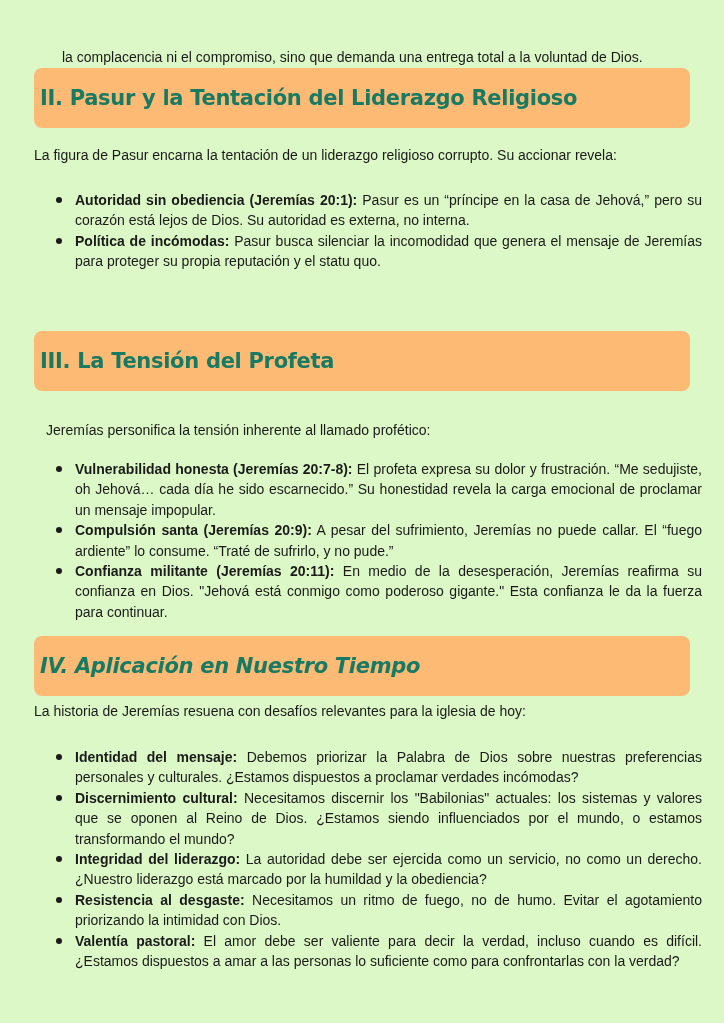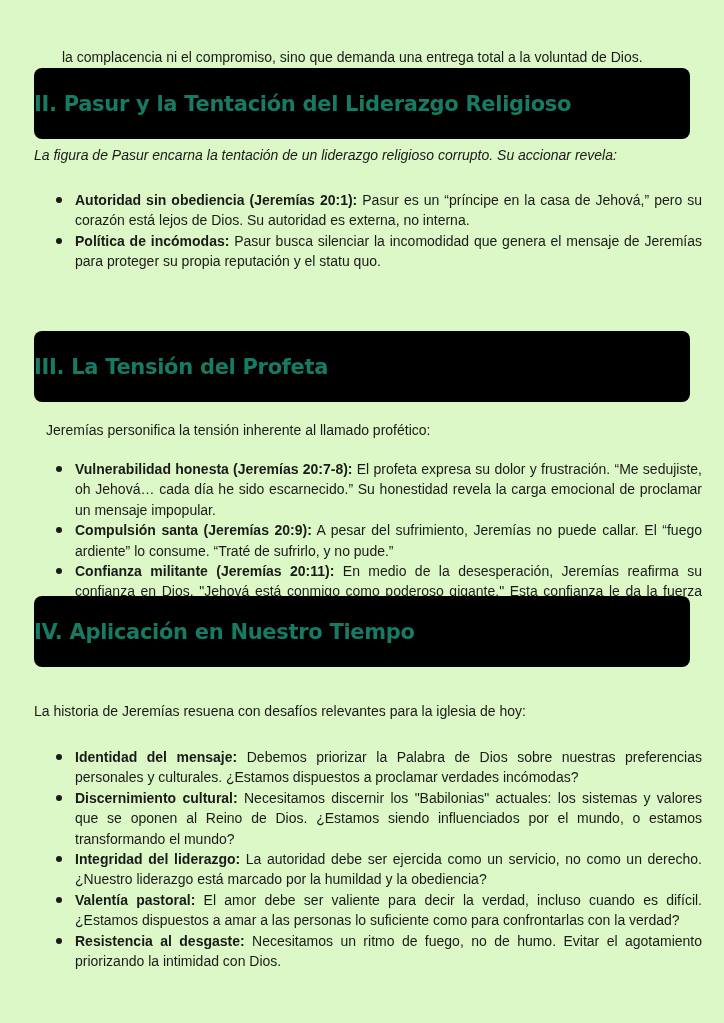--- a/index.html
+++ b/index.html
@@ -24,25 +24,25 @@
       left: 62px;
       top: 33px;
       font-size: 14px;
       line-height: 20px;
       white-space: nowrap;
     }
     .section-header {
       position: absolute;
       left: 34px;
       width: 656px;
-      height: 71px;
-      background: #000000;
+      height: 60px;
+      background: #fdba74;
       border-radius: 8px;
       box-sizing: border-box;
-      padding-left: 0;
+      padding-left: 6px;
       display: flex;
       align-items: center;
     }
     .section-title {
       font-family: "DejaVu Sans", sans-serif;
       font-weight: bold;
       font-size: 21px;
       color: #177a63;
       letter-spacing: -0.3px;
       margin: 0;
@@ -86,21 +86,21 @@
 </head>
 <body>
 
 <div class="page">
 
   <p class="intro-line">la complacencia ni el compromiso, sino que demanda una entrega total a la voluntad de Dios.</p>
 
   <div class="section-header" style="top:68px;">
     <h2 class="section-title">II. Pasur y la Tentación del Liderazgo Religioso</h2>
   </div>
-  <p class="lead" style="top:145px; margin:0;font-style:italic;">La figura de Pasur encarna la tentación de un liderazgo religioso corrupto. Su accionar revela:</p>
+  <p class="lead" style="top:145px; margin:0;">La figura de Pasur encarna la tentación de un liderazgo religioso corrupto. Su accionar revela:</p>
   <ul class="points" style="top:178px;">
     <li>
       <span class="bullet"></span>
       <b>Autoridad sin obediencia (Jeremías 20:1):</b><span> Pasur es un “príncipe en la casa de Jehová,” pero su corazón está lejos de Dios. Su autoridad es externa, no interna.</span>
     </li>
     <li>
       <span class="bullet"></span>
       <b>Política de incómodas:</b><span> Pasur busca silenciar la incomodidad que genera el mensaje de Jeremías para proteger su propia reputación y el statu quo.</span>
     </li>
   </ul>
@@ -117,40 +117,40 @@
     <li>
       <span class="bullet"></span>
       <b>Compulsión santa (Jeremías 20:9):</b><span> A pesar del sufrimiento, Jeremías no puede callar. El “fuego ardiente” lo consume. “Traté de sufrirlo, y no pude.”</span>
     </li>
     <li>
       <span class="bullet"></span>
       <b>Confianza militante (Jeremías 20:11):</b><span> En medio de la desesperación, Jeremías reafirma su confianza en Dios. "Jehová está conmigo como poderoso gigante." Esta confianza le da la fuerza para continuar.</span>
     </li>
   </ul>
 
-  <div class="section-header" style="top:596px;">
+  <div class="section-header" style="top:636px;font-style:italic;">
     <h2 class="section-title">IV. Aplicación en Nuestro Tiempo</h2>
   </div>
   <p class="lead" style="top:701px; margin:0;">La historia de Jeremías resuena con desafíos relevantes para la iglesia de hoy:</p>
   <ul class="points" style="top:735px;">
     <li>
       <span class="bullet"></span>
       <b>Identidad del mensaje:</b><span> Debemos priorizar la Palabra de Dios sobre nuestras preferencias personales y culturales. ¿Estamos dispuestos a proclamar verdades incómodas?</span>
     </li>
     <li>
       <span class="bullet"></span>
       <b>Discernimiento cultural:</b><span> Necesitamos discernir los "Babilonias" actuales: los sistemas y valores que se oponen al Reino de Dios. ¿Estamos siendo influenciados por el mundo, o estamos transformando el mundo?</span>
     </li>
     <li>
       <span class="bullet"></span>
       <b>Integridad del liderazgo:</b><span> La autoridad debe ser ejercida como un servicio, no como un derecho. ¿Nuestro liderazgo está marcado por la humildad y la obediencia?</span>
     </li>
     <li>
       <span class="bullet"></span>
-      <b>Valentía pastoral:</b><span> El amor debe ser valiente para decir la verdad, incluso cuando es difícil. ¿Estamos dispuestos a amar a las personas lo suficiente como para confrontarlas con la verdad?</span>
+      <b>Resistencia al desgaste:</b><span> Necesitamos un ritmo de fuego, no de humo. Evitar el agotamiento priorizando la intimidad con Dios.</span>
     </li>
     <li>
       <span class="bullet"></span>
-      <b>Resistencia al desgaste:</b><span> Necesitamos un ritmo de fuego, no de humo. Evitar el agotamiento priorizando la intimidad con Dios.</span>
+      <b>Valentía pastoral:</b><span> El amor debe ser valiente para decir la verdad, incluso cuando es difícil. ¿Estamos dispuestos a amar a las personas lo suficiente como para confrontarlas con la verdad?</span>
     </li>
   </ul>
 
 </div>
 
 </body></html>

